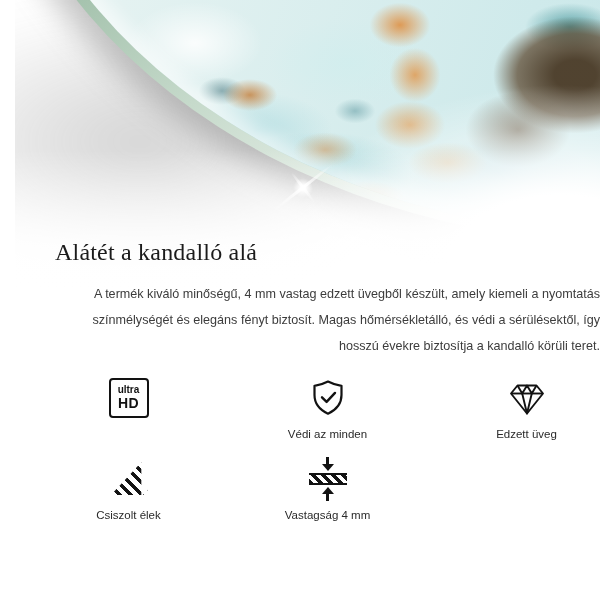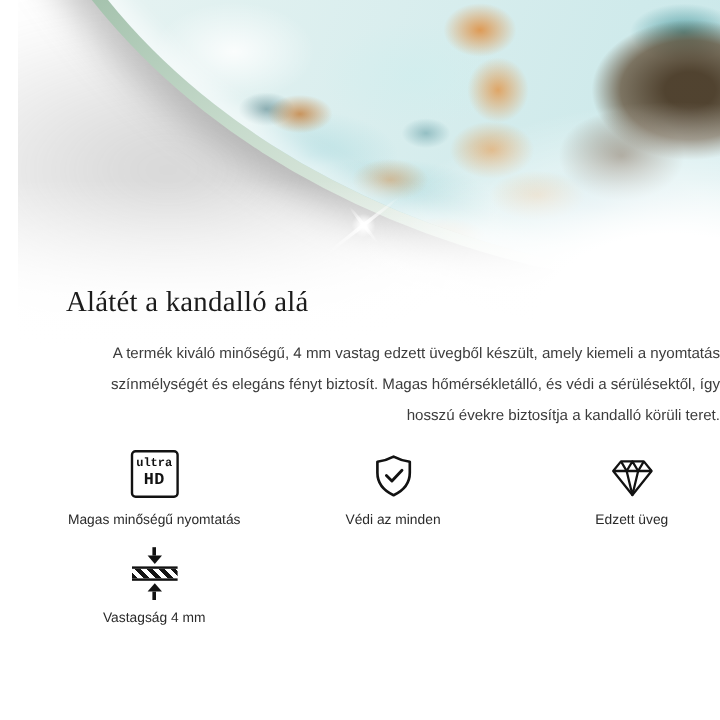--- a/index.html
+++ b/index.html
@@ -79,21 +79,21 @@
     margin-top:13px; max-width:546px;
     font-size:12.6px; line-height:26px; color:#3c3c3c;text-align:right;
   }
 
   
   .features {
     margin:16px -26px 0; display:grid;
     grid-template-columns:repeat(3, 1fr); row-gap:16px;
   }
   .feature { display:flex; flex-direction:column; align-items:center; }
-  .icon-box { height:46px; display:flex; align-items:flex-start; justify-content:center;font-family:Liberation Mono, monospace; }
+  .icon-box { height:46px; display:flex; align-items:center; justify-content:center; }
   .feature-label { margin-top:7px; font-size:11.5px; color:#2a2a2a; }
 
   .icn { display:block; }
 
   
   .uhd-box {
     width:40px; height:40px; border:2.5px solid #121212; border-radius:4px;
     display:flex; flex-direction:column; align-items:center; justify-content:center; color:#121212;
   }
   .uhd-small { font-size:10px; font-weight:600; line-height:10px; }
@@ -154,21 +154,20 @@
     <div class="features">
 
 
       <div class="feature">
         <div class="icon-box">
           <div class="uhd-box">
             <span class="uhd-small">ultra</span>
             <span class="uhd-big">HD</span>
           </div>
         </div>
-        <div class="feature-label">Magas minőségű nyomtatás</div>
       </div>
 
       <div class="feature">
         <div class="icon-box">
           <svg class="icn" width="44" height="44" viewBox="0 0 44 44" fill="none" stroke="#121212" stroke-width="2.2">
             <path d="M22 5.5 C 17.2 8 12.7 9.3 8.5 9.8 V 19 c 0 8.8 5.3 14.9 13.5 18.7 C 30.2 33.9 35.5 27.8 35.5 19 V 9.8 C 31.3 9.3 26.8 8 22 5.5 Z" stroke-linejoin="round"></path>
             <path d="M16 21.3 l4.6 4.6 l8.4 -9" stroke-width="2.4" stroke-linecap="round" stroke-linejoin="round"></path>
           </svg>
         </div>
         <div class="feature-label">Védi az minden</div>
@@ -179,20 +178,29 @@
           <svg class="icn" width="44" height="44" viewBox="0 0 44 44" fill="none" stroke="#121212" stroke-width="1.9" stroke-linejoin="round">
             <path d="M12.5 9.5 H31.5 L38 17.5 L22 37.5 L6 17.5 Z"></path>
             <path d="M6 17.5 H38"></path>
             <path d="M12.5 9.5 L17.2 17.5 L22 9.5 L26.8 17.5 L31.5 9.5"></path>
             <path d="M17.2 17.5 L22 37.5 L26.8 17.5"></path>
           </svg>
         </div>
         <div class="feature-label">Edzett üveg</div>
       </div>
 
+      <div class="feature">
+        <div class="icon-box">
+          <div class="edges-icon">
+            <div class="edges-main"></div>
+            <div class="edges-dash"></div>
+          </div>
+        </div>
+        <div class="feature-label">Csiszolt élek</div>
+      </div>
 
       <div class="feature">
         <div class="icon-box">
           <div class="thick-icon">
             <div class="thick-arrow">
               <div class="thick-stem"></div>
               <div class="thick-head-down"></div>
             </div>
             <div class="thick-bar"></div>
             <div class="thick-arrow">

